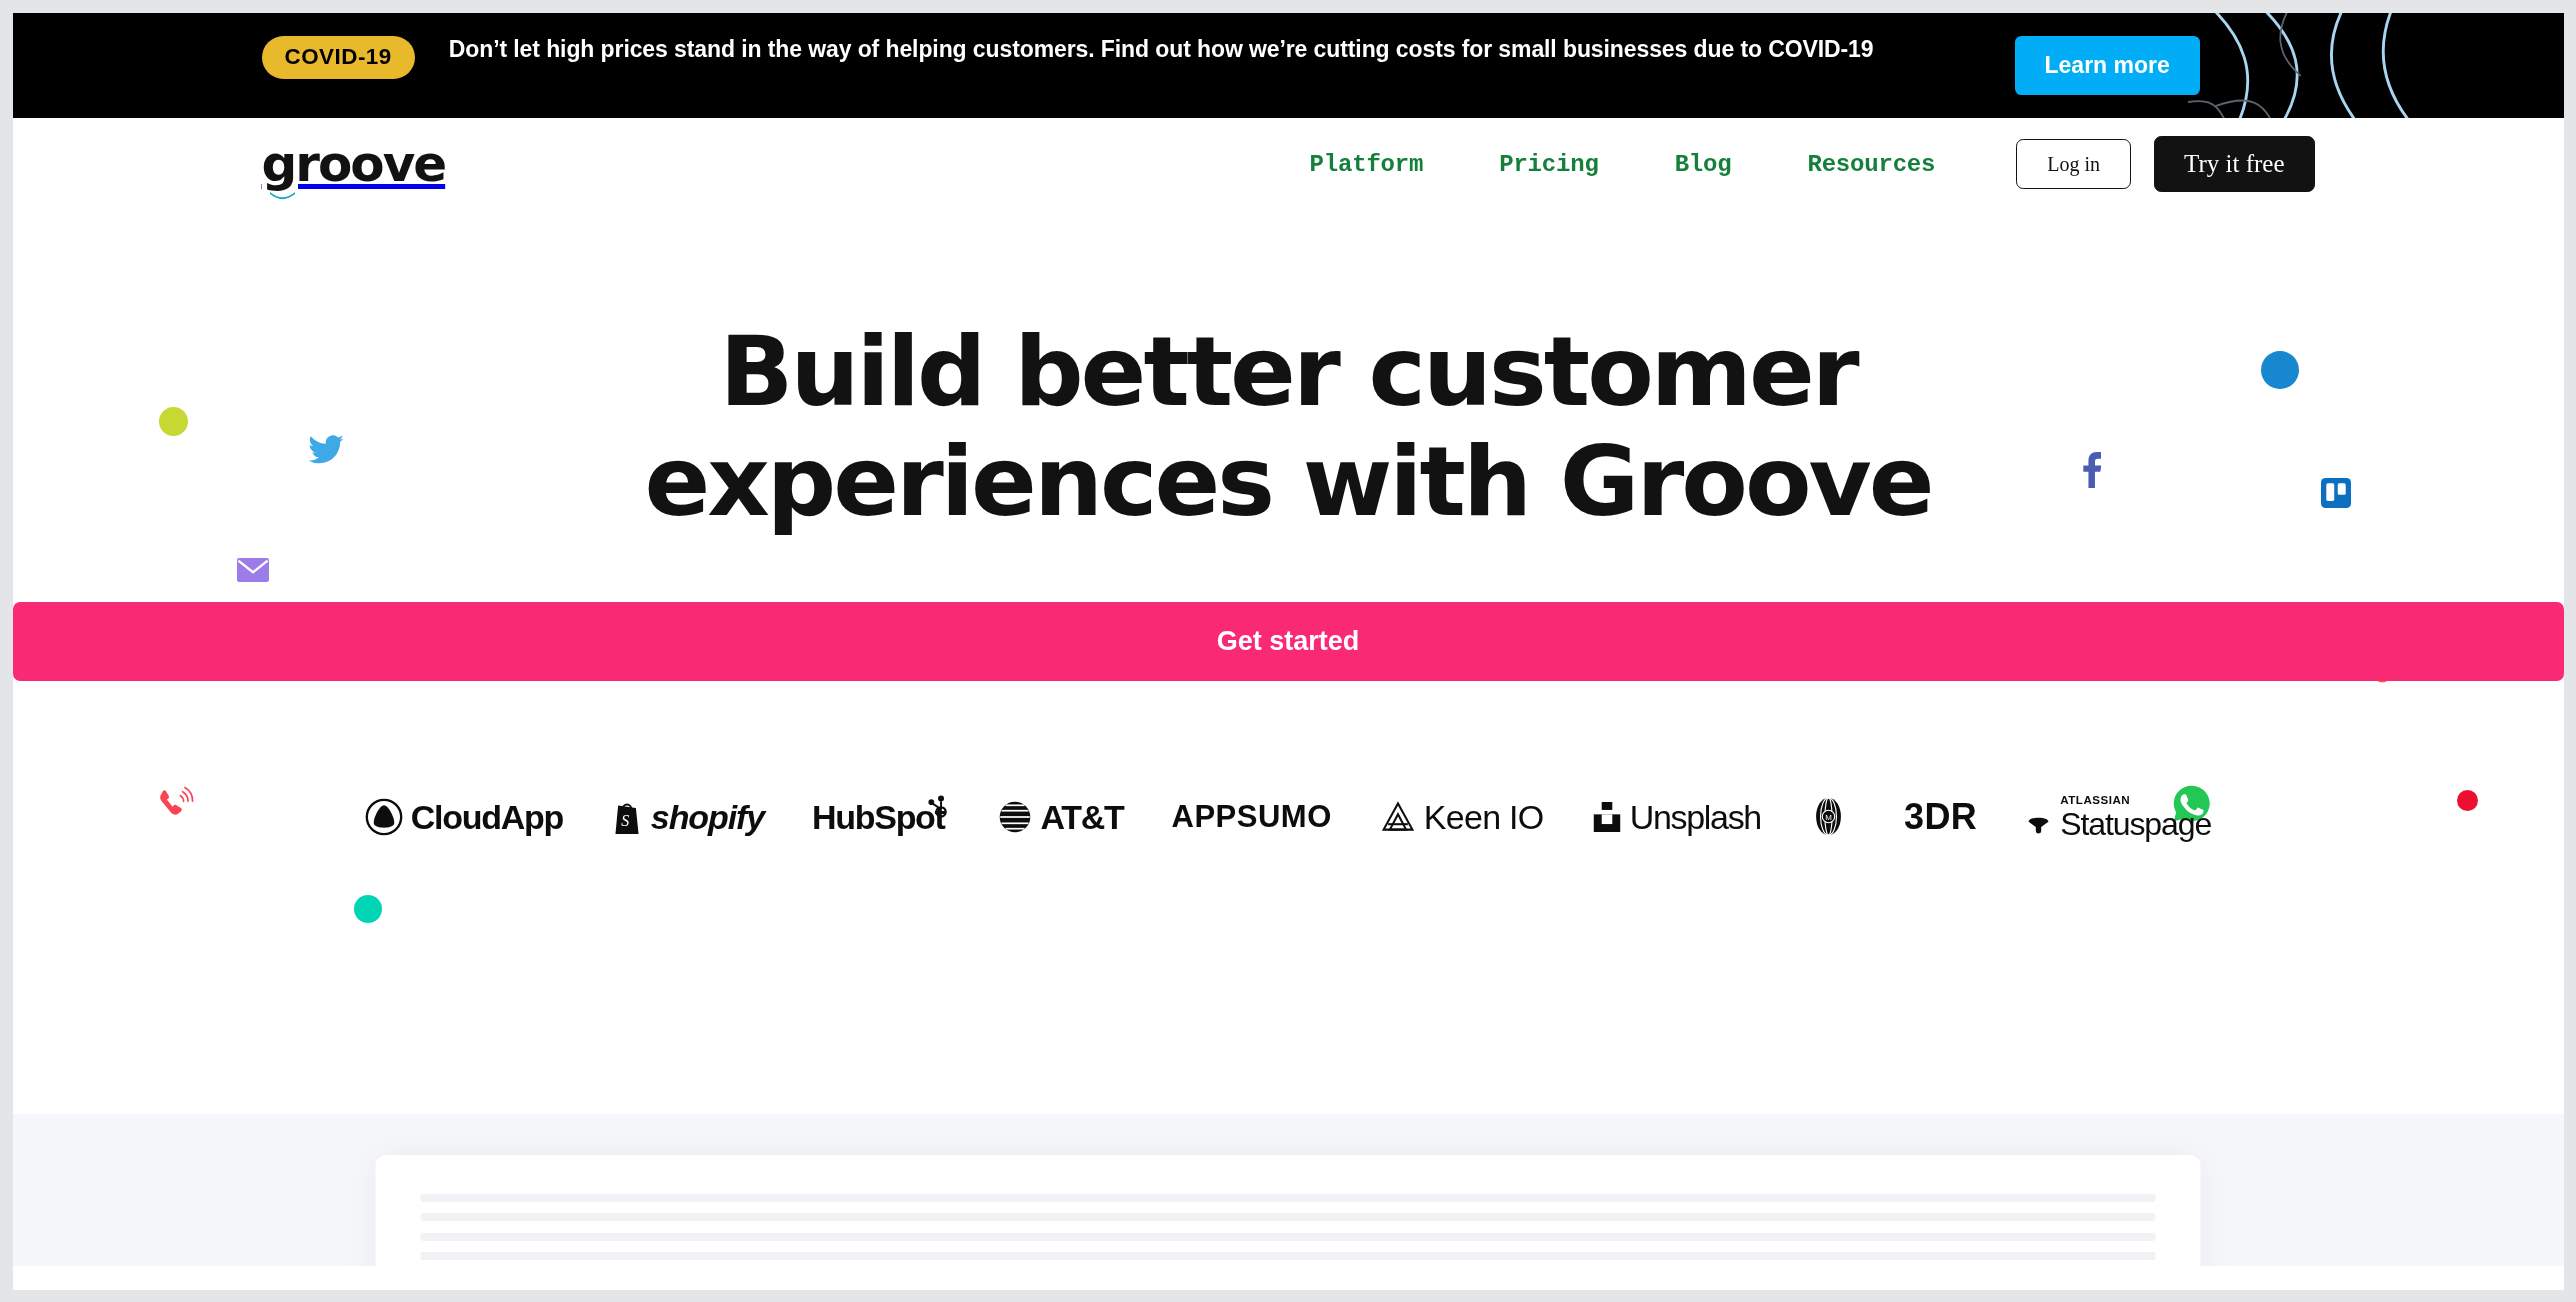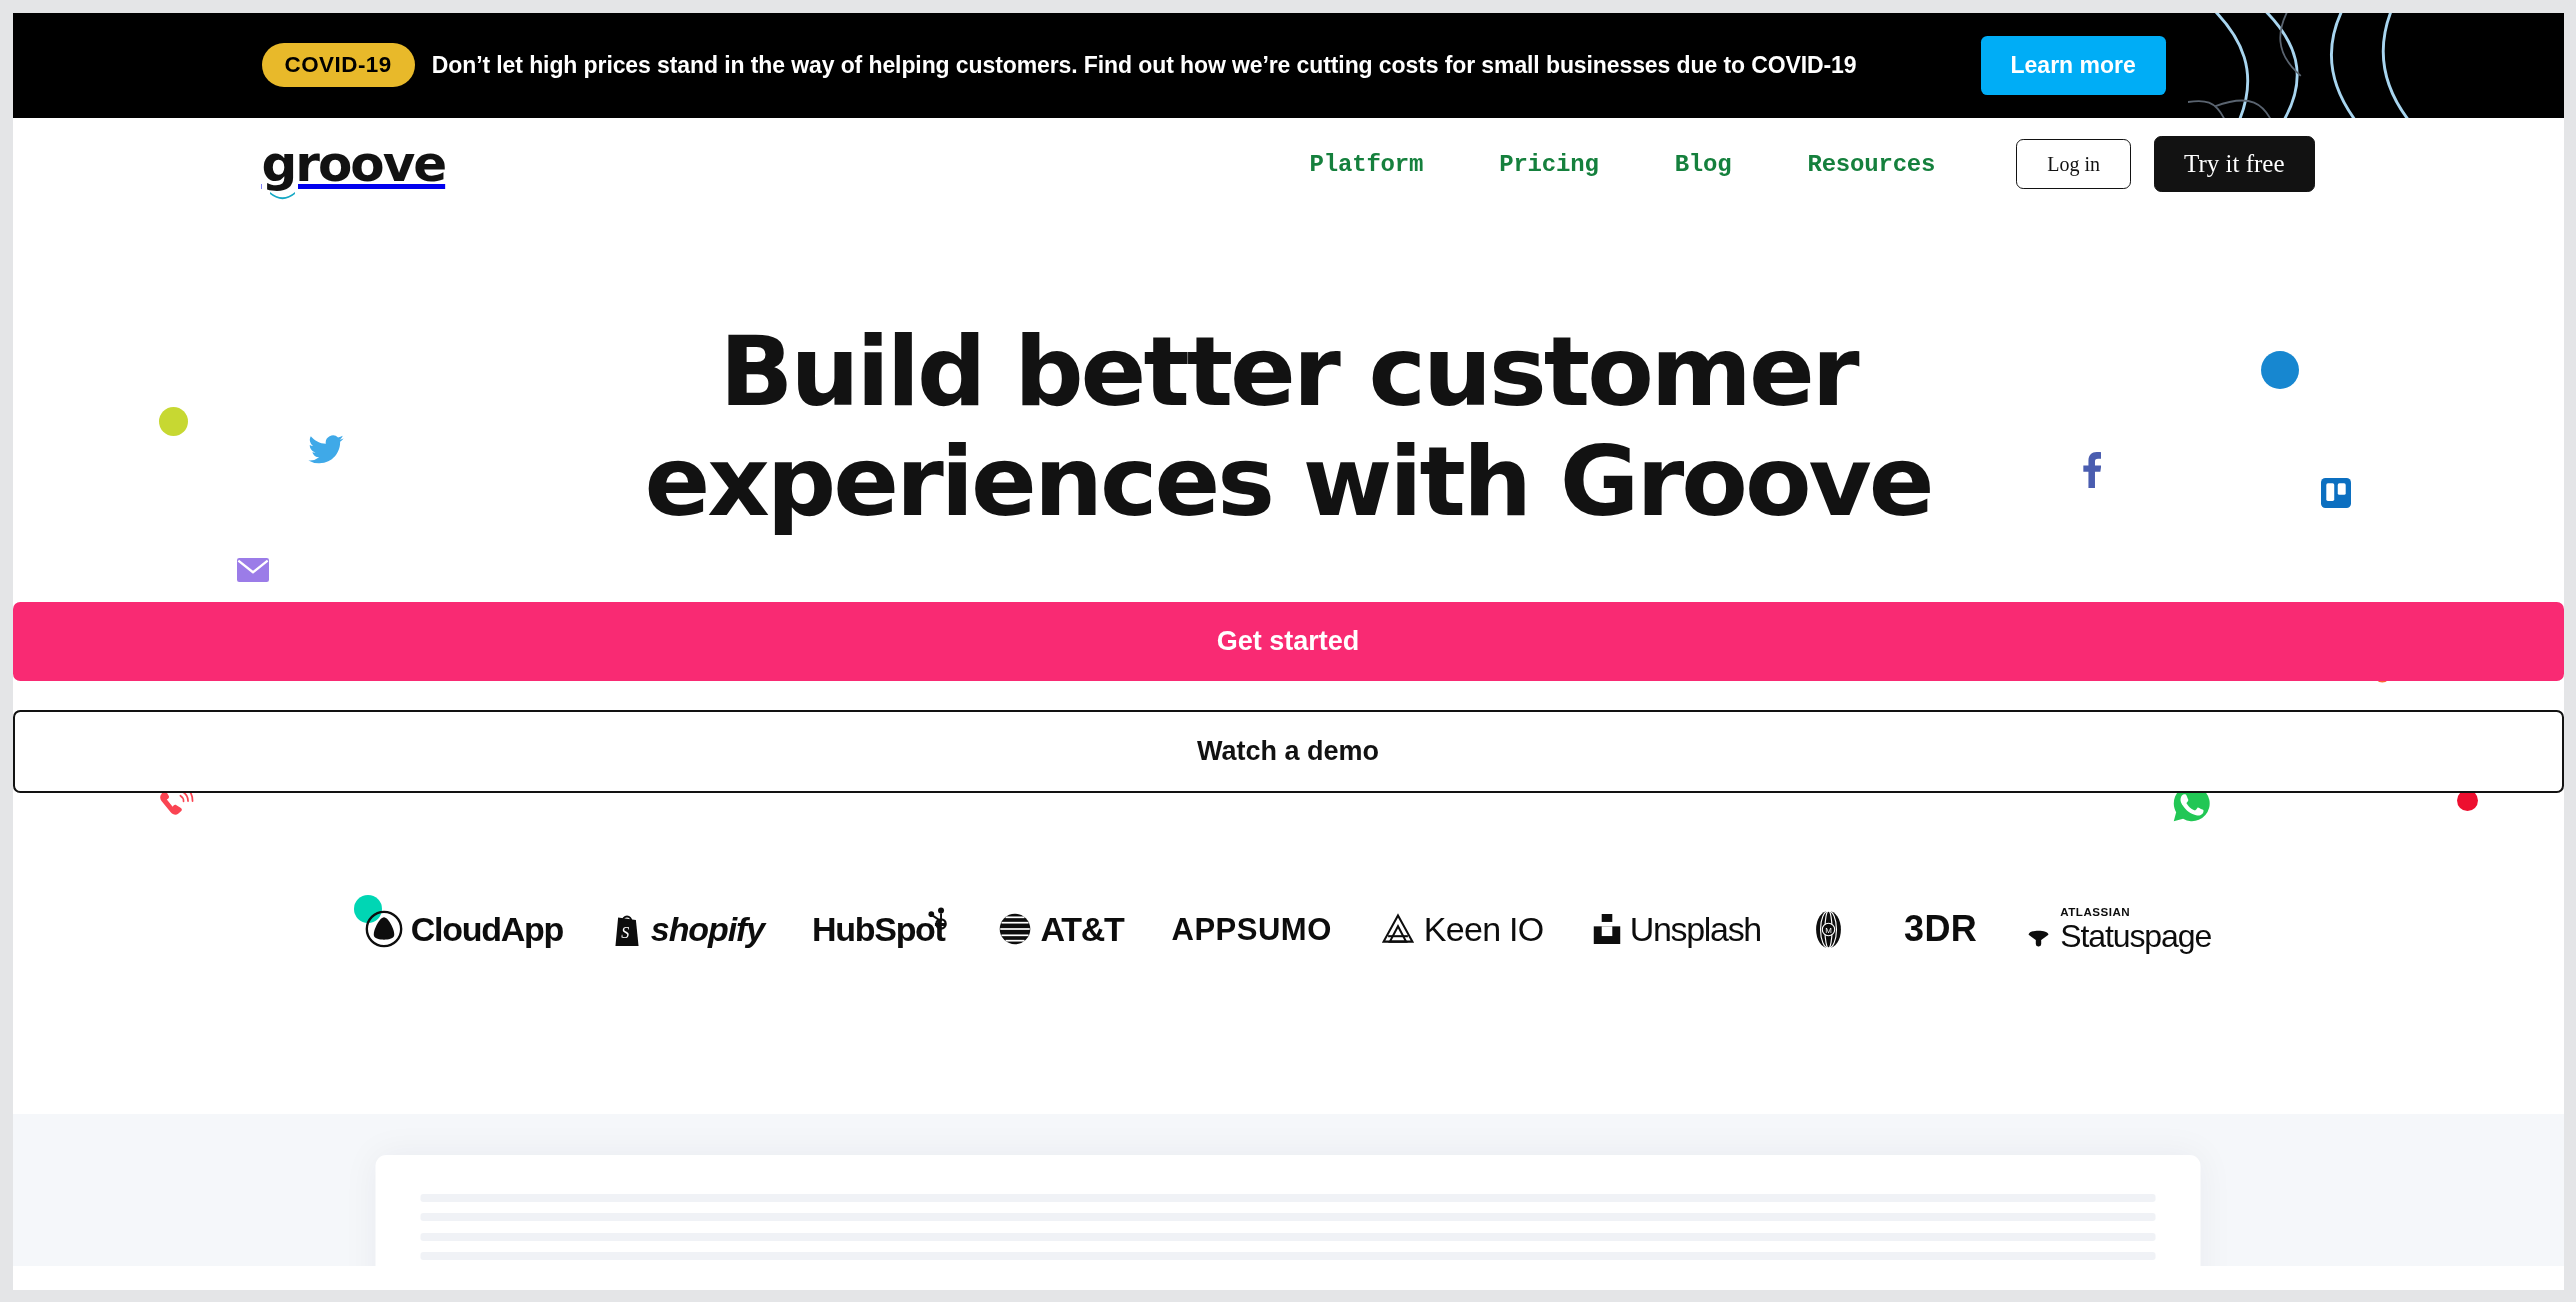--- a/index.html
+++ b/index.html
@@ -33,22 +33,22 @@
     position: relative;
     height: 105px;
     background: #000000;
     display: flex;
     align-items: center;
     justify-content: center;
     overflow: hidden;
   }
   .covid-banner-inner {
     display: flex;
-    align-items: center;
-    gap: 17px;
+    align-items: flex-start;
+    gap: 34px;
     position: relative;
     z-index: 3;
     width: 100%;
     padding-left: 249px;
   }
   .covid-badge {
     background: #e8b92a;
     color: #000000;
     font-weight: bold;
     font-size: 22.4px;
@@ -402,21 +402,20 @@
       </div>
 
     <h1 class="hero-title">
       <span>Build better customer</span><br>
       <span>experiences with Groove</span>
     </h1>
 
 
     <div class="hero-ctas">
       <button class="btn-getstarted">Get started</button>
-      <button class="btn-watchdemo">Watch a demo</button>
     </div>
 
     <div class="logo-strip">
 
       <div class="client-logo cl-cloudapp">
         <svg width="38" height="38" viewBox="0 0 42 42">
           <circle cx="21" cy="21" r="19" fill="none" stroke="#0d0d0d" stroke-width="2.6"></circle>
           <path d="M21 8 C26 8, 34 24, 32 29 C30 34, 12 34, 10 29 C8 24, 16 8, 21 8 Z" fill="#0d0d0d"></path>
         </svg>
         <span class="cl-name">CloudApp</span>

